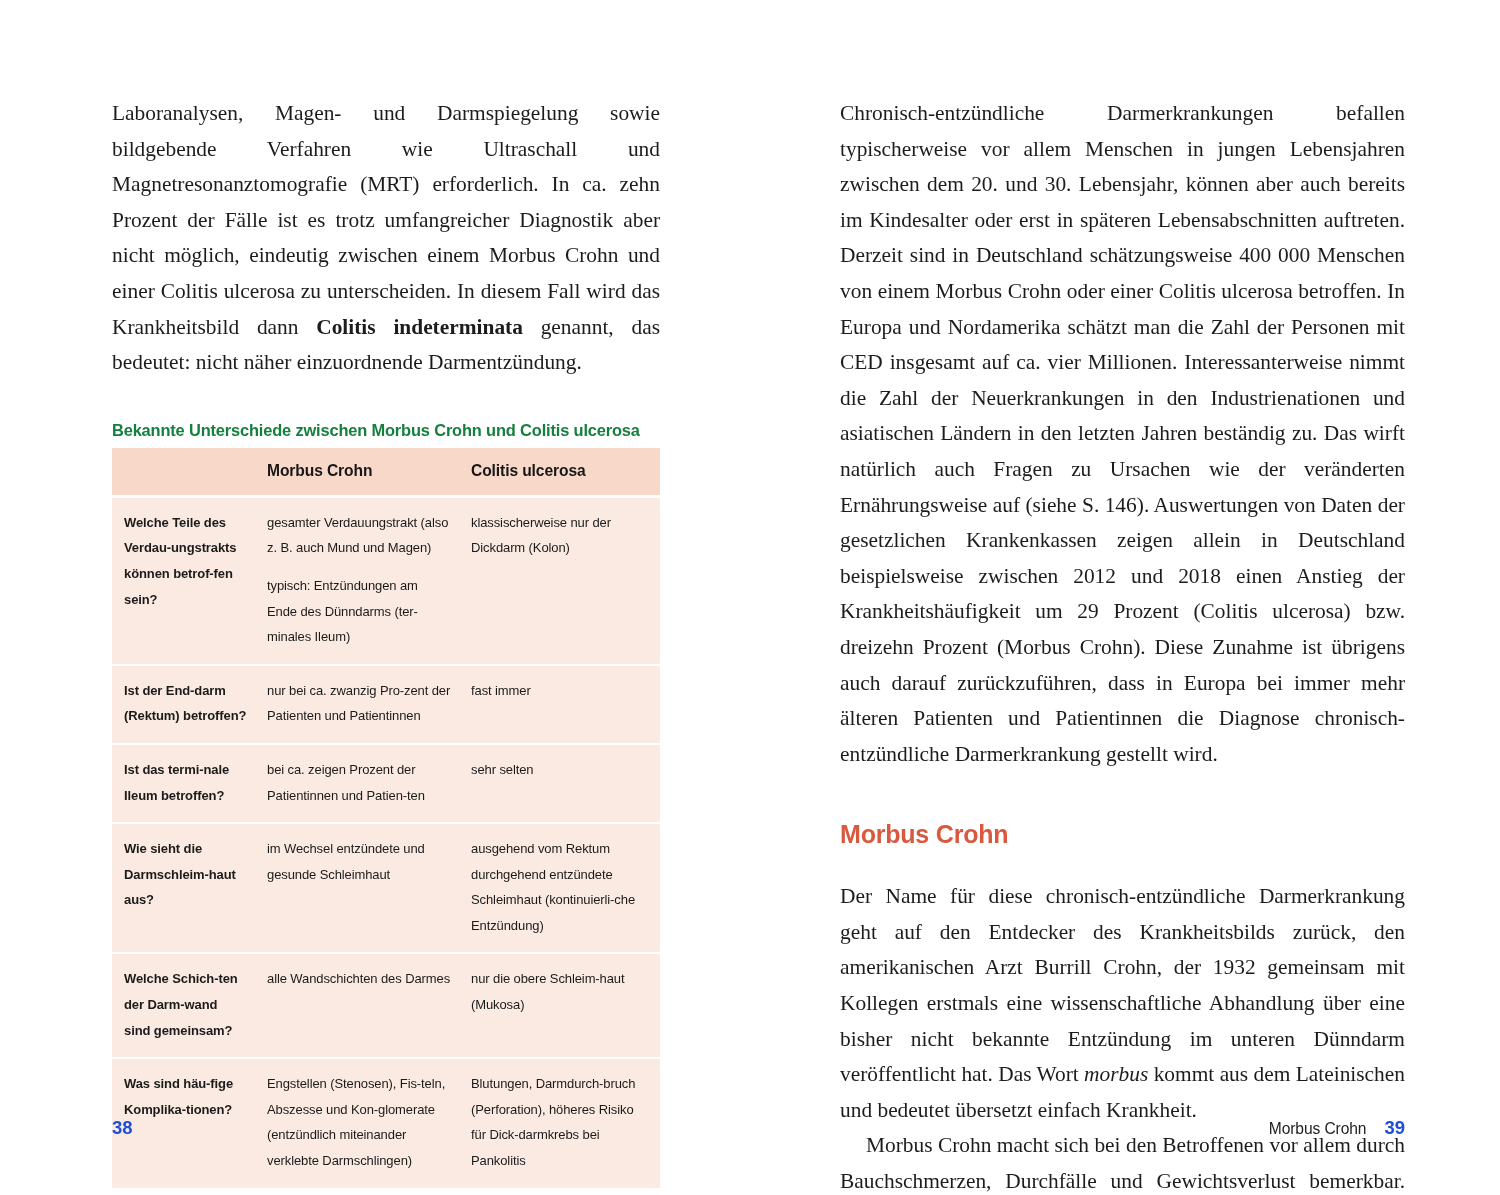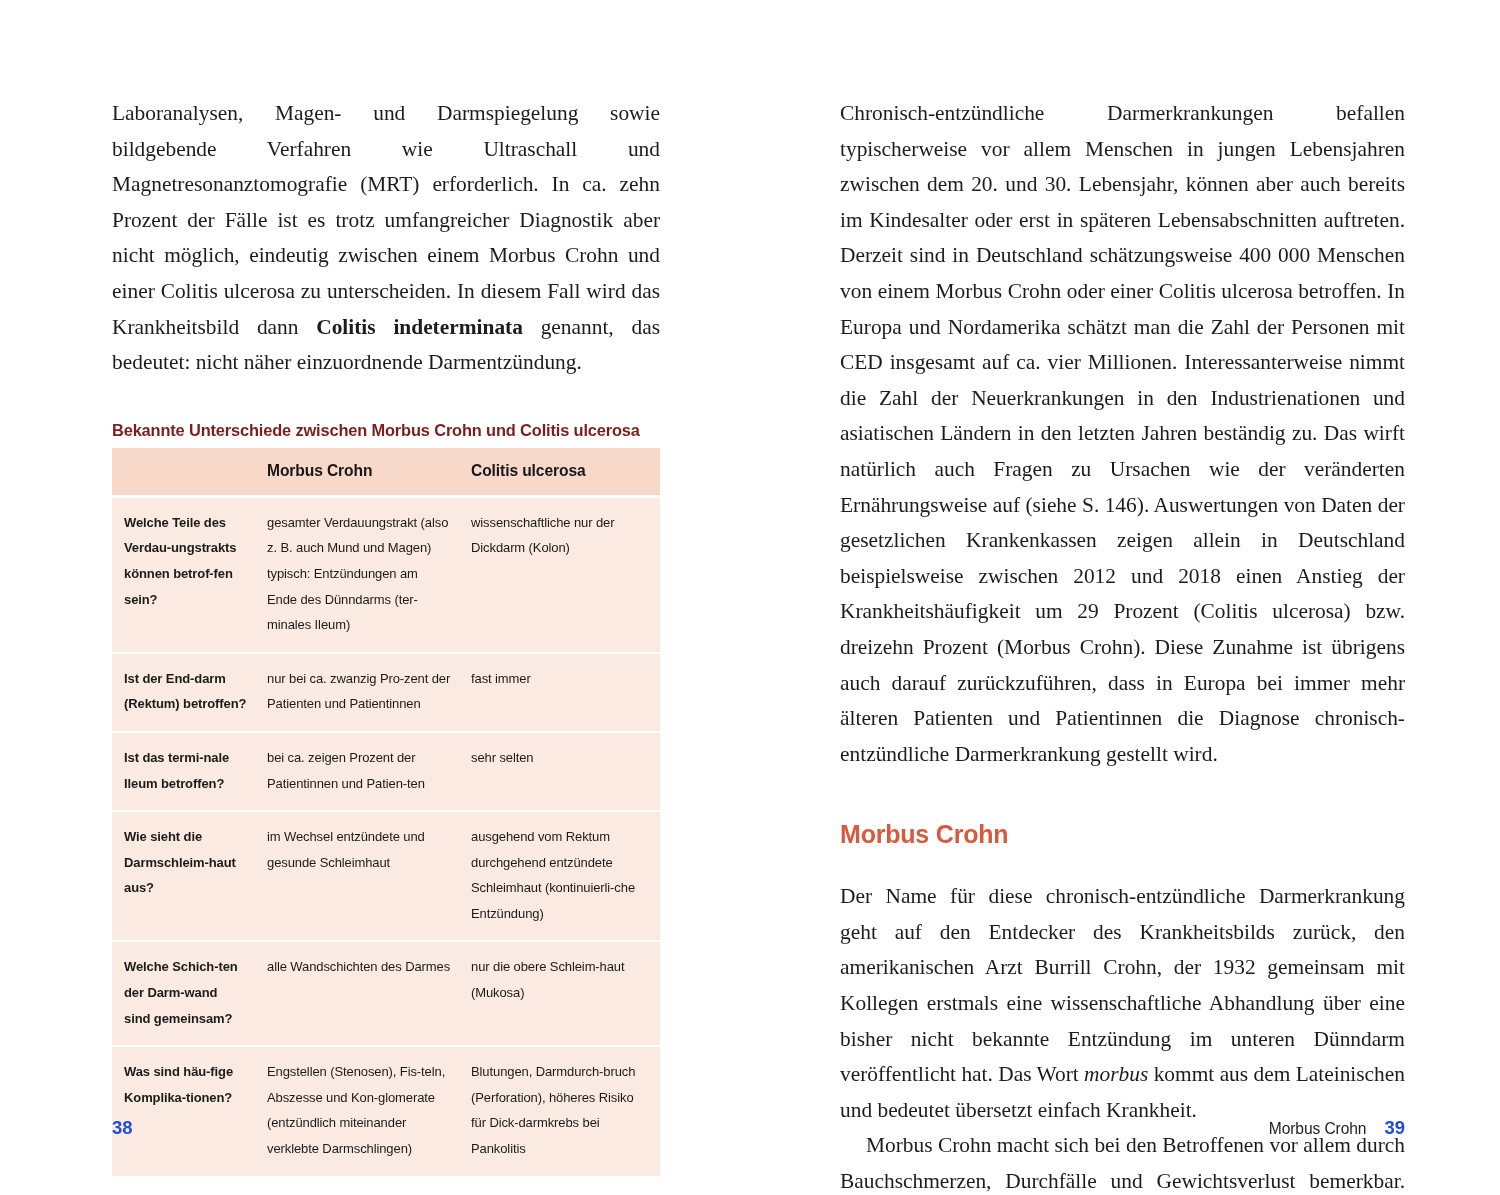--- a/index.html
+++ b/index.html
@@ -47,21 +47,21 @@
   p.body b { font-weight: 700; }
   p.body i { font-style: italic; }
 
   
   .table-caption {
     margin: 40px 0 8px 0;
     font-family: "Liberation Sans", sans-serif;
     font-weight: 700;
     font-size: 16.4px;
     letter-spacing: -0.15px;
-    color: #7f1d1d;
+    color: #15803d;
   }
 
   
   .cmp-table {
     width: 548px;
     border-collapse: collapse;
     table-layout: fixed;
     font-family: "Liberation Sans", sans-serif;
     background: #fbeae2;
   }
@@ -90,21 +90,21 @@
     font-size: 13px;
     line-height: 25.6px;
     color: #1b1b1b;
     letter-spacing: -0.1px;
   }
   .cmp-table tbody td.q {
     font-weight: 700;
     padding-left: 12px;
   }
   .cmp-table tbody td p { margin: 0; }
-  .cmp-table tbody td p + p { margin-top: 0; }
+  .cmp-table tbody td p + p { margin-top: 12px; }
 
   
   .footer {
     position: absolute;
     bottom: 56px;
     font-family: "Liberation Sans", sans-serif;
     font-size: 15.6px;
     color: #222222;
     display: flex;
     align-items: baseline;
@@ -162,21 +162,21 @@
       <tbody>
         <tr>
           <td class="q">
               <p>Welche Teile des Verdau-ungstrakts können betrof-fen sein?</p>
             </td>
           <td>
               <p>gesamter Verdauungstrakt (also z. B. auch Mund und Magen)</p>
               <p>typisch: Entzündungen am Ende des Dünndarms (ter-minales Ileum)</p>
             </td>
           <td>
-              <p>wissenschaftliche nur der Dickdarm (Kolon)</p>
+              <p>klassischerweise nur der Dickdarm (Kolon)</p>
             </td>
         </tr>
         <tr>
           <td class="q">
               <p>Ist der End-darm (Rektum) betroffen?</p>
             </td>
           <td>
               <p>nur bei ca. zwanzig Pro-zent der Patienten und Patientinnen</p>
             </td>
           <td>

